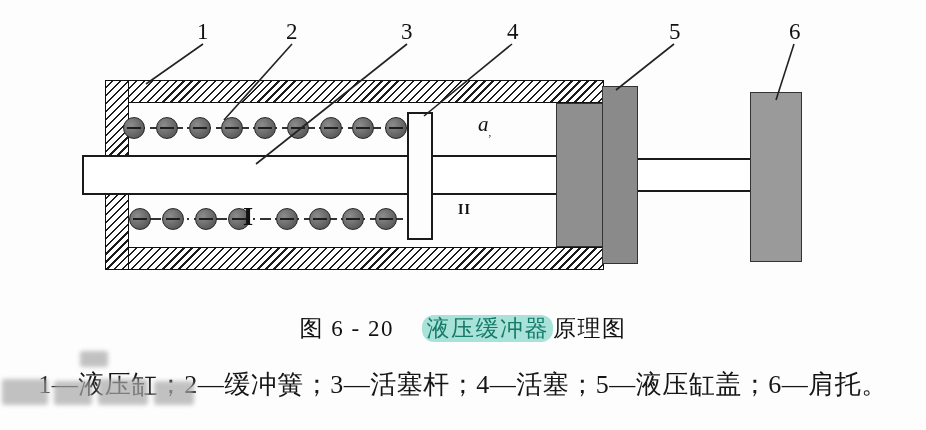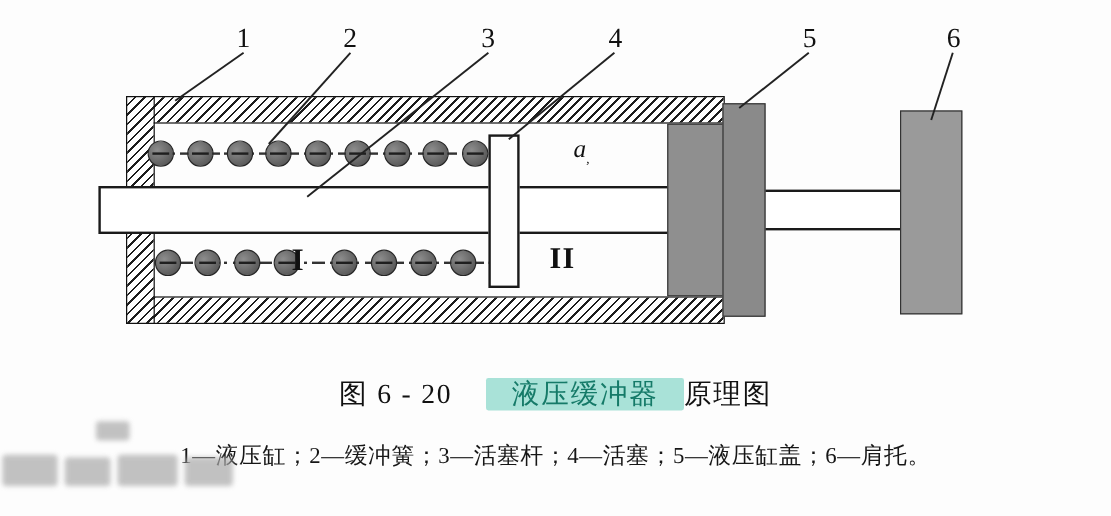--- a/index.html
+++ b/index.html
@@ -39,24 +39,24 @@
     position:absolute;border:1.6px solid #333;box-sizing:border-box;
   }
   .callout{
     position:absolute;font-size:23px;line-height:1;color:#111;
   }
   .small-label{position:absolute;color:#111;}
   .caption{
     position:absolute;top:313px;left:0;right:0;text-align:center;
     font-size:23px;letter-spacing:1.5px;color:#111;
   }
-  .caption .hl{padding:1px 21px;border-radius:2px;}
+  .caption .hl{padding:1px 4px;border-radius:12px;}
   .legend{
     position:absolute;top:367px;left:0;right:0;text-align:center;
-    font-size:19px;letter-spacing:0.5px;color:#161616;z-index:4;
+    font-size:26px;letter-spacing:0.5px;color:#161616;z-index:4;
   }
   svg.leaders{position:absolute;left:0;top:0;pointer-events:none;z-index:3;}
   .watermark{position:absolute;left:0;top:345px;width:215px;height:80px;z-index:5;pointer-events:none;}
   .wm-blob{position:absolute;background:#a9a9a9;opacity:.7;filter:blur(2px);border-radius:3px;}
 </style>
 </head>
 <body>
 
 <div class="canvas">
 
@@ -114,21 +114,21 @@
 
   <div class="rod" style="left:634px;top:158px;width:120px;height:34px;z-index:1;"></div>
 
   <div class="metal" style="left: 750px; top: 92px; width: 52px; height: 170px; z-index: 2; background: rgb(154, 154, 154);"></div>
 
   <div class="small-label" style="left:478px;top:112px;font-size:21px;font-style:italic;z-index:3;">
     <span>a</span><sub style="font-size:11px;">,</sub>
   </div>
 
   <div class="small-label" style="left:243px;top:202px;font-size:26px;font-weight:bold;z-index:3;">I</div>
-  <div class="small-label" style="left:458px;top:202px;font-size:25px;font-weight:600;letter-spacing:1px;z-index:3;">II</div>
+  <div class="small-label" style="left:458px;top:202px;font-size:14px;font-weight:600;letter-spacing:1px;z-index:3;">II</div>
 
   <div class="caption">
     <span>图 6 - 20</span>
     <span style="display:inline-block;width:14px;"></span>
     <span class="hl" style="background: rgb(169, 226, 216); color: rgb(21, 122, 104);">液压缓冲器</span><span>原理图</span>
   </div>
 
   <div class="legend">1—液压缸；2—缓冲簧；3—活塞杆；4—活塞；5—液压缸盖；6—肩托。</div>
 
   <div class="watermark">

